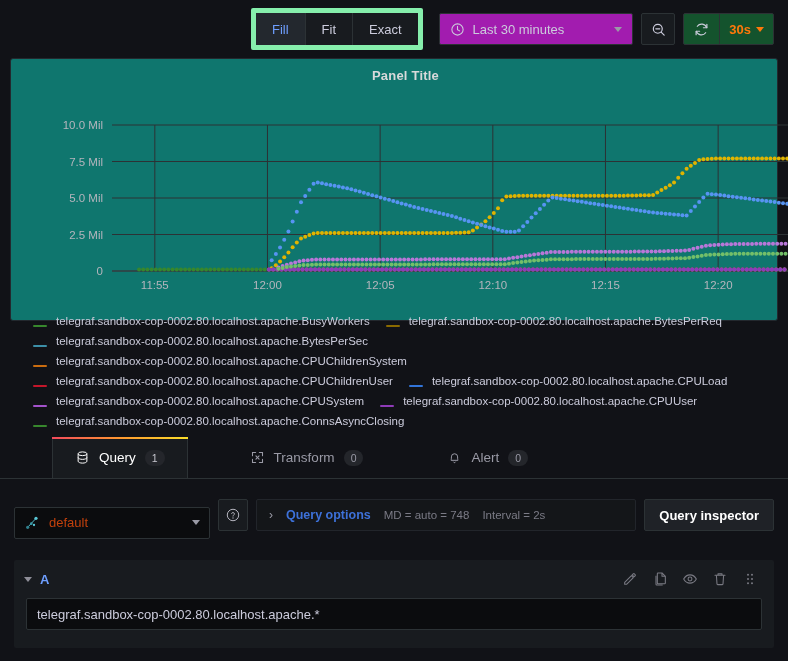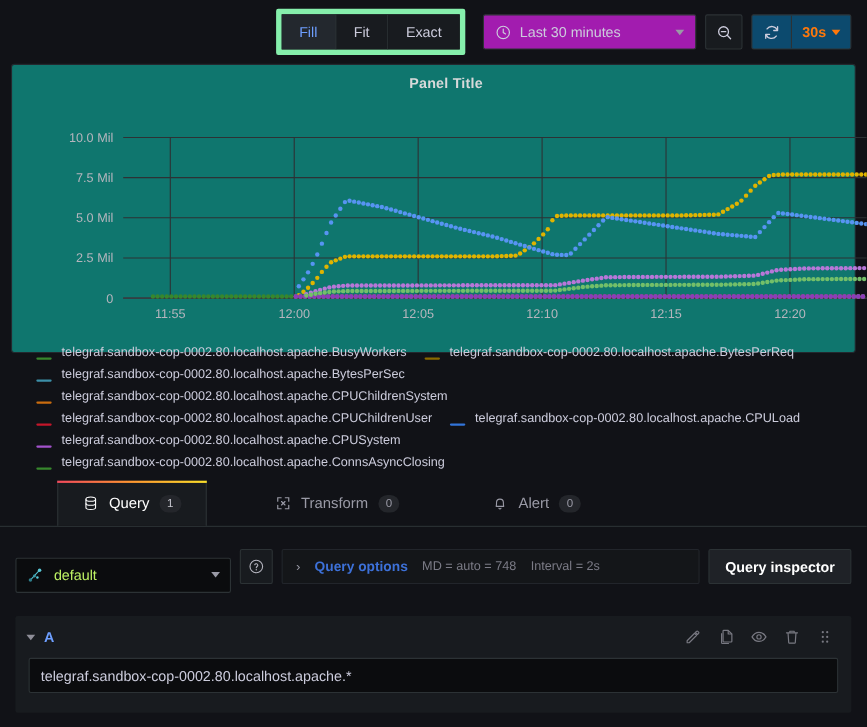--- a/index.html
+++ b/index.html
@@ -35,21 +35,21 @@
     padding: 0 10px; border: 1px solid #2c3235; border-radius: 2px;
     background: #a21caf; font-size: 13px; color: #ccccdc; cursor: pointer;
     margin-left: 8px;
   }
   .icon-btn {
     height: 32px; width: 34px;
     display: flex; align-items: center; justify-content: center;
     border: 1px solid #2c3235; border-radius: 2px; background: #181b1f;
     cursor: pointer;
   }
-  .refresh-group { display: flex; border: 1px solid #2c3235; border-radius: 2px; overflow: hidden; background:#0c4a6e; }
+  .refresh-group { display: flex; border: 1px solid #2c3235; border-radius: 2px; overflow: hidden; background:#14532d; }
   .refresh-group .rpart { height: 30px; display: flex; align-items: center; justify-content: center; padding: 0 9px; cursor: pointer; }
   .refresh-group .rsep { border-left: 1px solid #2c3235; }
   .refresh-interval { color: #ff780a; font-size: 13px; font-weight: bold; display: flex; align-items: center; gap: 5px; }
   .chev { width: 0; height: 0; border-left: 4px solid transparent; border-right: 4px solid transparent; border-top: 5px solid #9a9aa6; }
 
   
   .panel {
     position: absolute; left: 10px; top: 58px; width: 768px; height: 263px;
     background: #0f766e; border: 1px solid #23282e; border-radius: 3px; padding-left: 23px;
   }
@@ -99,21 +99,21 @@
   .tab.active .cnt { color: #c7c7cf; }
 
   
   .qrow {
     position: absolute; left: 0; top: 492px; width: 788px; height: 46px;
     display: flex; align-items: center; padding: 0 14px; gap: 8px;
   }
   .ds-picker {
     width: 196px; height: 32px; background: #0b0c0e; border: 1px solid #2c3235;
     border-radius: 2px; display: flex; align-items: center; gap: 9px;
-    padding: 0 9px; font-size: 13px; color: #bef264; cursor: pointer; margin-top: 15px;
+    padding: 0 9px; font-size: 13px; color: #c2410c; cursor: pointer; margin-top: 15px;
   }
   .ds-picker .dsname { flex: 1; }
   .help-btn {
     width: 30px; height: 32px; background: #181b1f; border: 1px solid #2c3235;
     border-radius: 2px; display:flex; align-items:center; justify-content:center; cursor:pointer;
   }
   .qopts {
     flex: 1; height: 32px; background: #141619; border: 1px solid #22252b;
     border-radius: 2px; display: flex; align-items: center; gap: 13px;
     padding: 0 12px; font-size: 12.5px; cursor: pointer;
@@ -1415,20 +1415,24 @@
         </div>
         <div class="lg-item">
           <span class="lg-swatch" style="background: rgb(50, 116, 217);"></span>
           <span>telegraf.sandbox-cop-0002.80.localhost.apache.CPULoad</span>
         </div>
         <div class="lg-item">
           <span class="lg-swatch" style="background: rgb(163, 82, 204);"></span>
           <span>telegraf.sandbox-cop-0002.80.localhost.apache.CPUSystem</span>
         </div>
         <div class="lg-item">
+          <span class="lg-swatch" style="background: rgb(143, 59, 184);"></span>
+          <span>telegraf.sandbox-cop-0002.80.localhost.apache.CPUUser</span>
+        </div>
+        <div class="lg-item">
           <span class="lg-swatch" style="background: rgb(55, 135, 45);"></span>
           <span>telegraf.sandbox-cop-0002.80.localhost.apache.ConnsAsyncClosing</span>
         </div>
       </div>
   </div>
 
   <div class="tabs">
 
     <div class="tab active">
       <svg width="15" height="15" viewBox="0 0 24 24">

